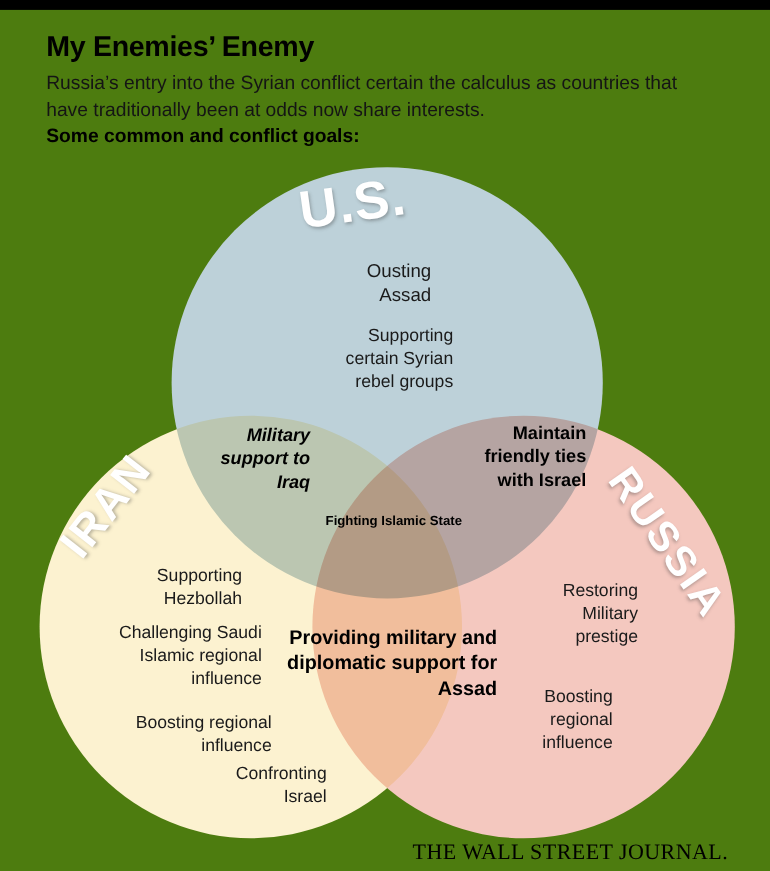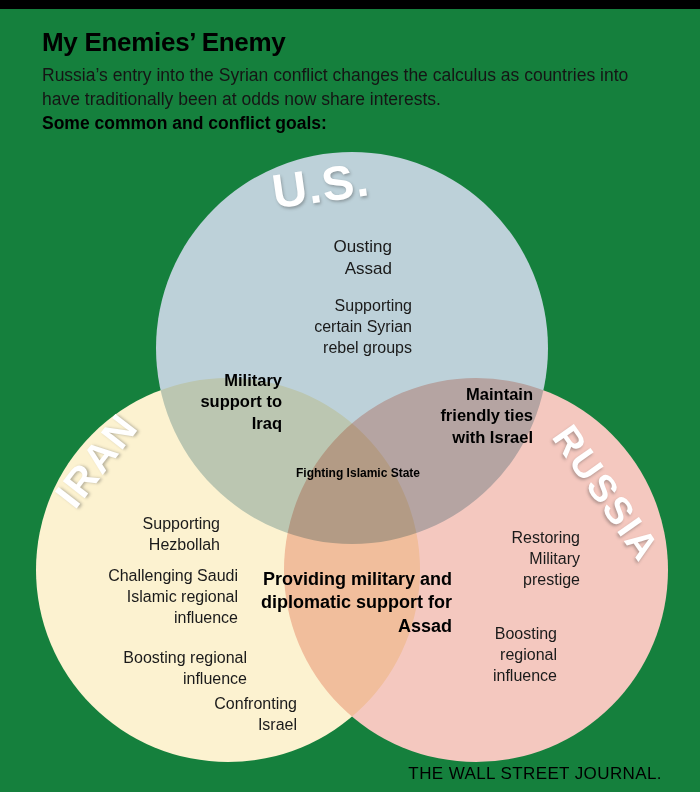--- a/index.html
+++ b/index.html
@@ -3,21 +3,21 @@
 <meta charset="utf-8">
 <style>
   * { margin: 0; padding: 0; box-sizing: border-box; }
   html, body { background: #ffffff; }
   body { font-family: "Liberation Sans", sans-serif; color: #111; }
 
   .page {
     position: relative;
     width: 700px;
     height: 792px;
-    background: #15803d;
+    background: #4d7c0f;
     overflow: hidden;
   }
 
   .topbar {
     position: absolute;
     top: 0; left: 0;
     width: 700px; height: 9px;
     background: #000;
   }
 
@@ -94,51 +94,51 @@
     position: absolute;
     text-align: right;
     font-size: 16px;
     line-height: 1.3;
     color: #1a1a1a;
   }
   .bold { font-weight: bold; color: #000; }
 
   .t-ousting   { left: 312px; top: 236px; width: 80px;  font-size: 17px; }
   .t-rebels    { left: 292px; top: 296px; width: 120px; }
-  .t-us-iran   { left: 182px; top: 370px; width: 100px; font-size: 16.5px; }
+  .t-us-iran   { left: 182px; top: 386px; width: 100px; font-size: 16.5px; font-style: italic; }
   .t-us-russia { left: 403px; top: 384px; width: 130px; font-size: 16.5px; }
   .t-center    { left: 280px; top: 466px; width: 140px; font-size: 12px; }
   .t-hezbollah { left: 106px; top: 514px; width: 114px; }
   .t-saudi     { left: 72px;  top: 566px; width: 166px; }
   .t-iranreg   { left: 97px;  top: 648px; width: 150px; }
   .t-israel    { left: 177px; top: 694px; width: 120px; }
   .t-prestige  { left: 480px; top: 528px; width: 100px; }
   .t-rusreg    { left: 467px; top: 624px; width: 90px; }
   .t-assad     { left: 252px; top: 568px; width: 200px; font-size: 18px; }
   .t-policy    { left: 287px; top: 646px; width: 130px; font-size: 16.5px; }
 
   .wsj {
     position: absolute;
     right: 38px; top: 764px;
-    font-family: Liberation Sans, sans-serif;
-    font-size: 17px;
+    font-family: Liberation Serif, serif;
+    font-size: 20px;
     letter-spacing: 0.4px;
     color: #000;
   }
 </style>
 </head>
 <body>
 
 <div class="page">
 
   <div class="topbar"></div>
 
   <h1 class="title">My Enemies’ Enemy</h1>
 
-  <p class="subtitle">Russia’s entry into the Syrian conflict changes the calculus as countries into have traditionally been at odds now share interests.</p>
+  <p class="subtitle">Russia’s entry into the Syrian conflict certain the calculus as countries that have traditionally been at odds now share interests.</p>
 
   <p class="goals">Some common and conflict goals:</p>
 
   <div class="venn">
 
     <div class="circle c-us" style="background: rgb(189, 209, 217);"></div>
     <div class="circle c-iran" style="background: rgb(252, 242, 208);"></div>
     <div class="circle c-russia" style="background: rgb(244, 200, 191);"></div>
 
     <div class="clabel l-us">U.S.</div>

